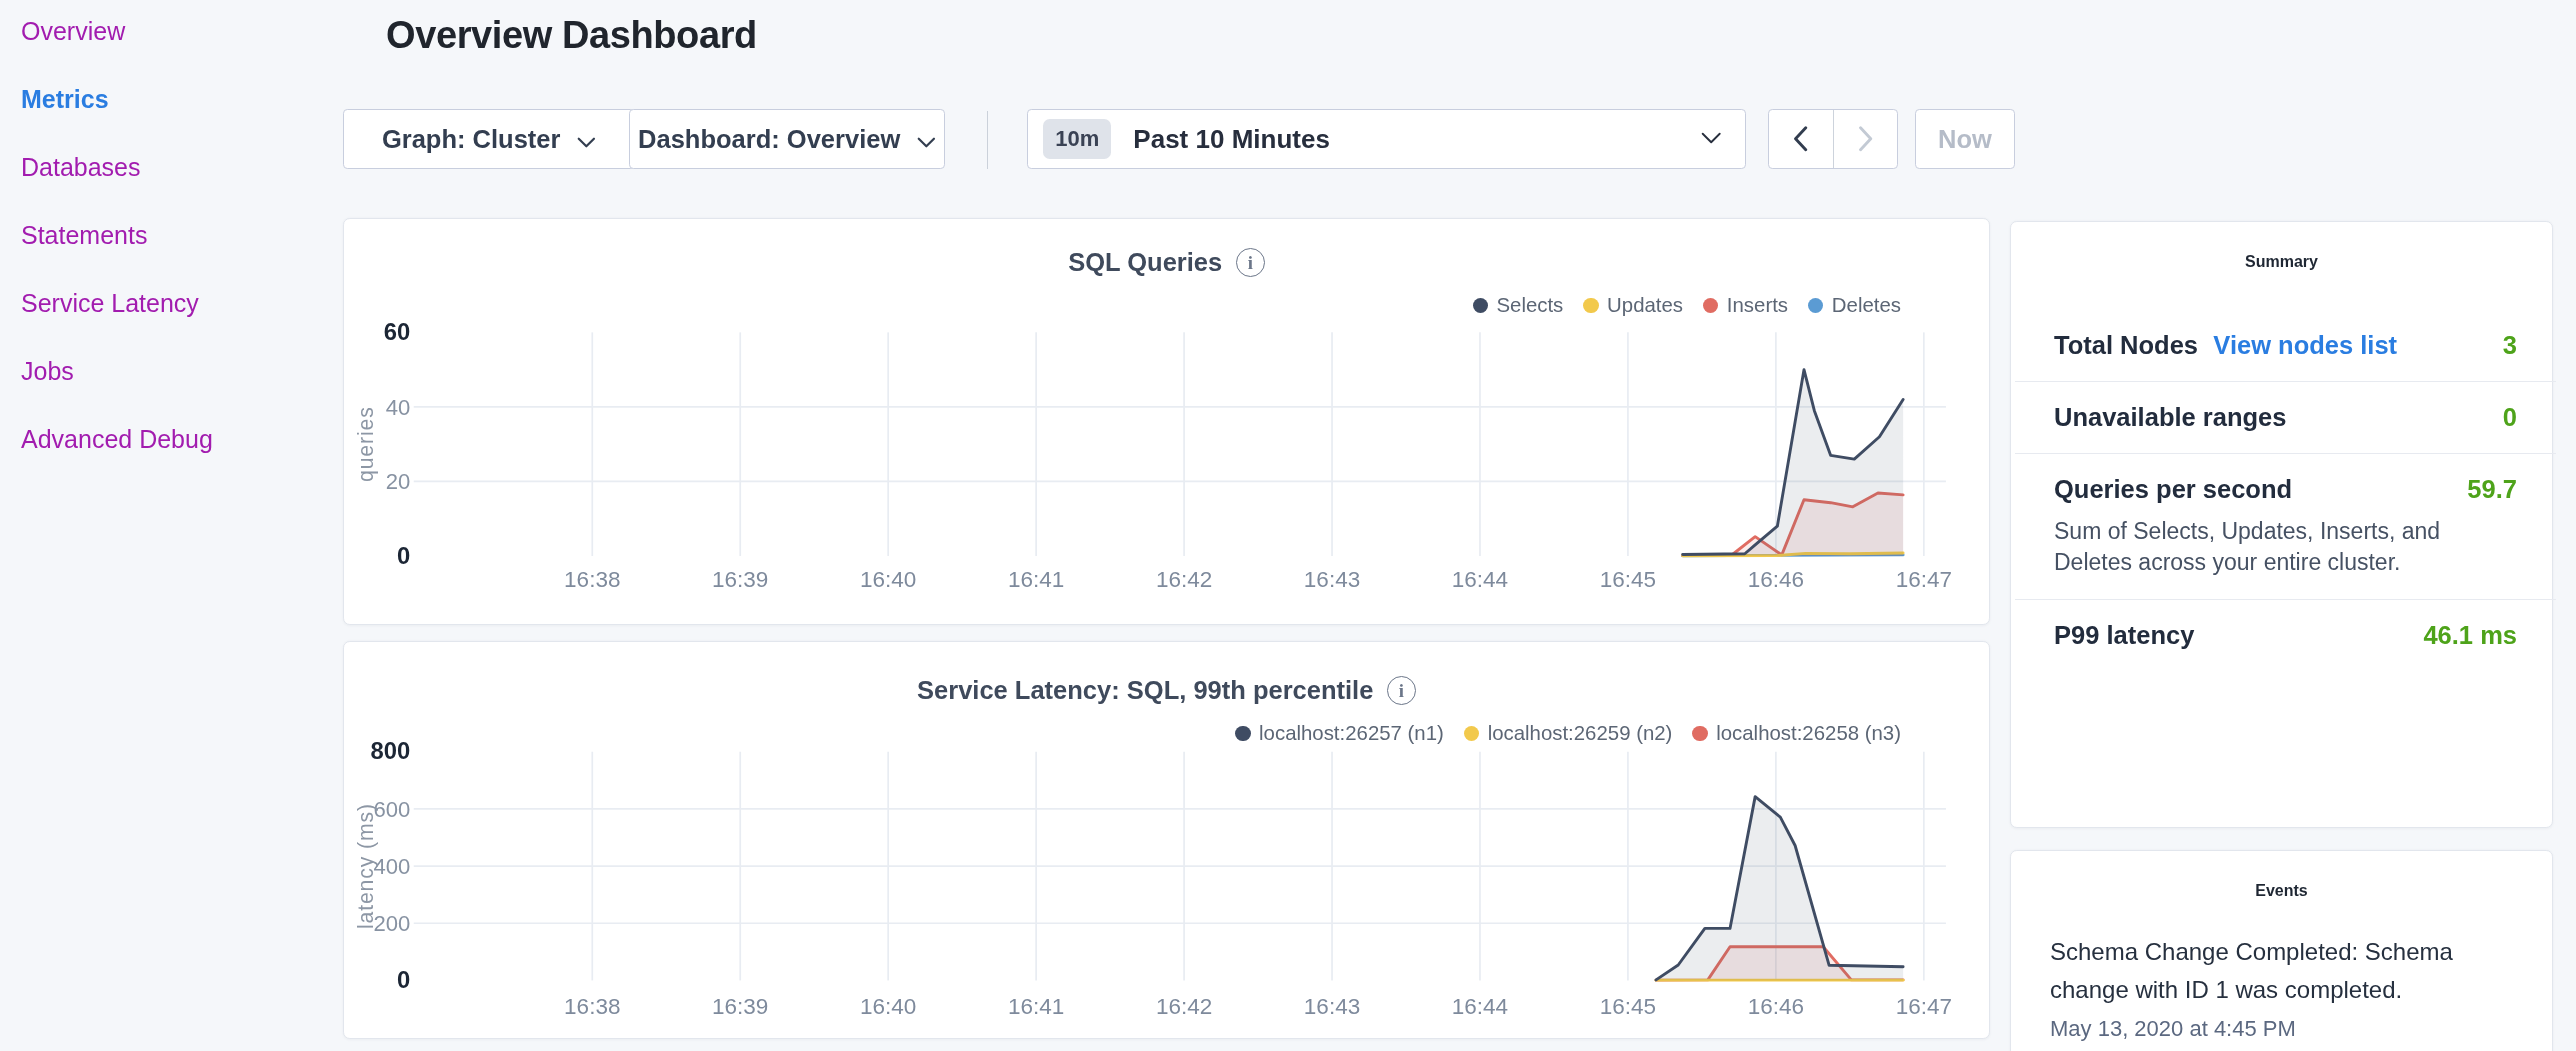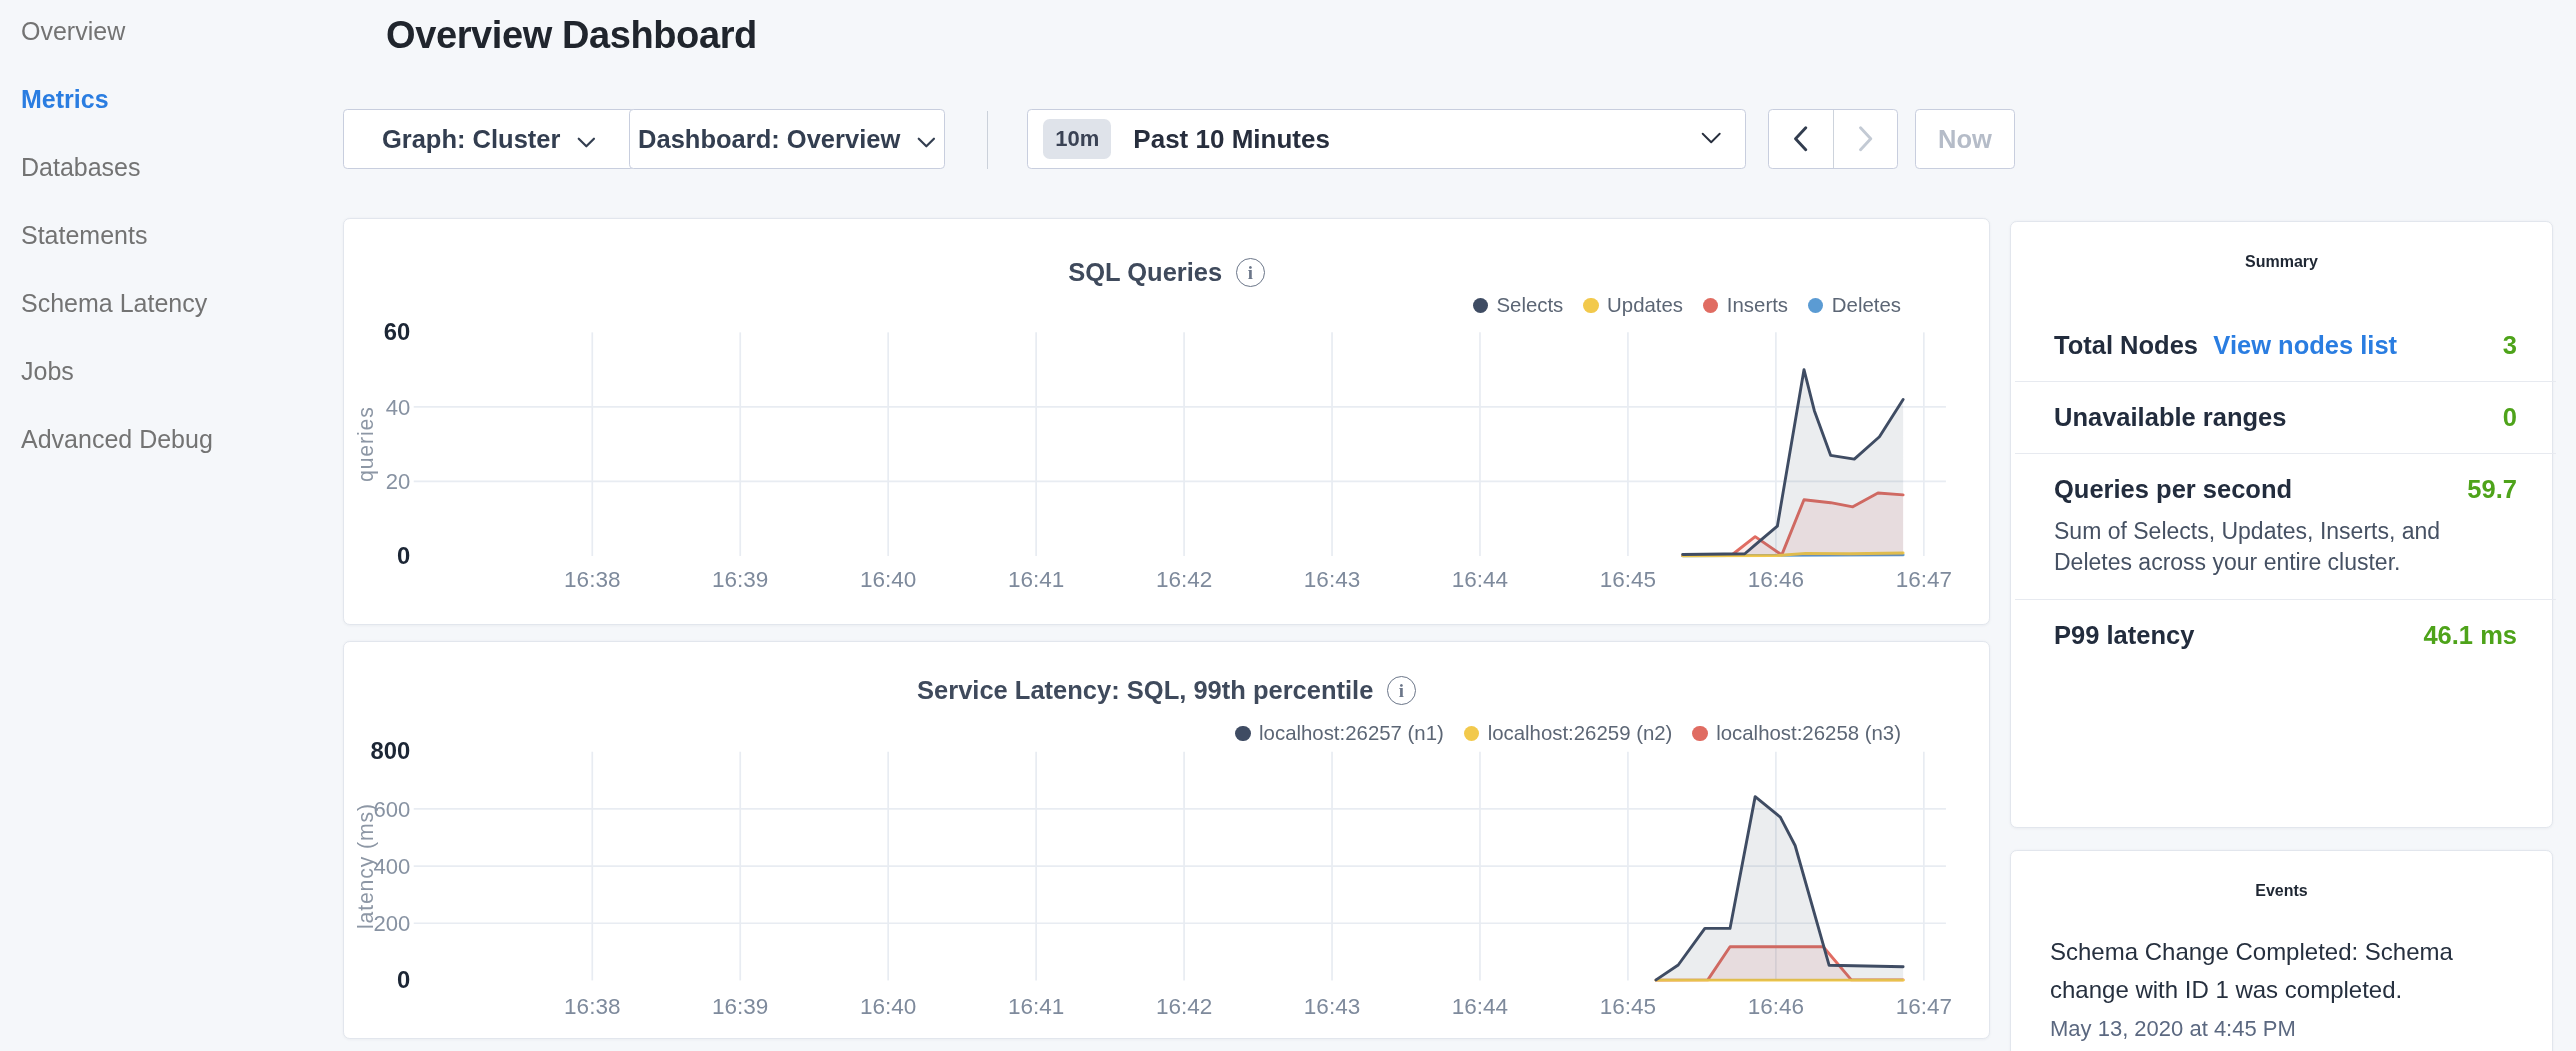--- a/index.html
+++ b/index.html
@@ -3,21 +3,21 @@
 <meta charset="utf-8">
 <style>
   * { margin:0; padding:0; box-sizing:border-box; }
   html,body { width:2576px; height:1051px; overflow:hidden; }
   body { font-family:"Liberation Sans", sans-serif; background:#f5f7fa; color:#3f4b5f; position:relative; }
 
   #page { position:absolute; inset:0; }
 
   
   .sidebar { position:absolute; left:0; top:0; width:340px; height:100%; }
-  .nav-item { position:absolute; left:21px; height:36px; font-size:25px; color:#737373; cursor:pointer; white-space:nowrap; }
+  .nav-item { position:absolute; left:21px; height:36px; font-size:25px; color:#a21caf; cursor:pointer; white-space:nowrap; }
   .nav-item.active { color:#2a7de1; font-weight:700; }
 
   
   .page-title { position:absolute; left:343px; top:13.6px; font-size:38px; font-weight:600; color:#20252d; letter-spacing:-0.4px;margin-left:43px; }
 
   .btn { position:absolute; top:109px; height:60px; background:#fff; border:0.9px solid #c8cede; border-radius:4.3px;
          display:flex; align-items:center; justify-content:center; font-size:25.5px; font-weight:700; color:#333e50; cursor:pointer; }
   .chev { margin-left:17px; display:inline-block; }
 
   .vdivider { position:absolute; left:987px; top:111px; width:0.9px; height:58px; background:#cbd1da; }
@@ -35,21 +35,21 @@
   .arrow-half + .arrow-half { border-left:0.9px solid #cdd3dc; }
 
   .now-btn { left:1915px; width:100px; color:#b5bcc8; cursor:default; }
 
   
   .card { position:absolute; background:#fff; border:0.9px solid #e2e6ed; border-radius:6.8px; box-shadow:0 0.9px 2.6px rgba(40,50,70,0.05); }
   #chart-card-1 { left:343px; top:218px; width:1647px; height:407px; }
   #chart-card-2 { left:343px; top:641px; width:1647px; height:398px; }
 
   .chart-title-row { position:absolute; left:0; width:100%; display:flex; align-items:center; justify-content:center; gap:13.6px; }
-  #chart-card-1 .chart-title-row { top:39px; }
+  #chart-card-1 .chart-title-row { top:29px; }
   #chart-card-2 .chart-title-row { top:34px; }
   .chart-title { font-size:25.5px; font-weight:700; color:#3f4a5c; }
   .info-icon { width:29px; height:29px; border:1.7px solid #6b7689; border-radius:50%; color:#6b7689; font-size:18.7px; font-weight:700;
                display:flex; align-items:center; justify-content:center; font-family:"Liberation Serif", serif; }
 
   .legend { position:absolute; right:88px; display:flex; gap:20px; align-items:center; }
   #chart-card-1 .legend { top:75px; }
   #chart-card-2 .legend { top:80px; }
   .legend-item { display:flex; align-items:center; gap:8.5px; font-size:20.4px; color:#5c6675; cursor:pointer; }
   .legend-dot { width:15.3px; height:15.3px; border-radius:50%; }
@@ -76,21 +76,21 @@
 </head>
 <body>
 
 <div id="page">
 
   <div class="sidebar">
       <div class="nav-item" style="top: 17px;">Overview</div>
       <div class="nav-item active" style="top: 85px;">Metrics</div>
       <div class="nav-item" style="top: 153px;">Databases</div>
       <div class="nav-item" style="top: 221px;">Statements</div>
-      <div class="nav-item" style="top: 289px;">Schema Latency</div>
+      <div class="nav-item" style="top: 289px;">Service Latency</div>
       <div class="nav-item" style="top: 357px;">Jobs</div>
       <div class="nav-item" style="top: 425px;">Advanced Debug</div>
     </div>
 
   <div class="page-title">Overview Dashboard</div>
 
   <div class="btn" style="left:343px; width:292px;">
     <span>Graph: Cluster</span>
     <span class="chev">
       <svg width="18.7" height="11" viewBox="0 0 22 13">

